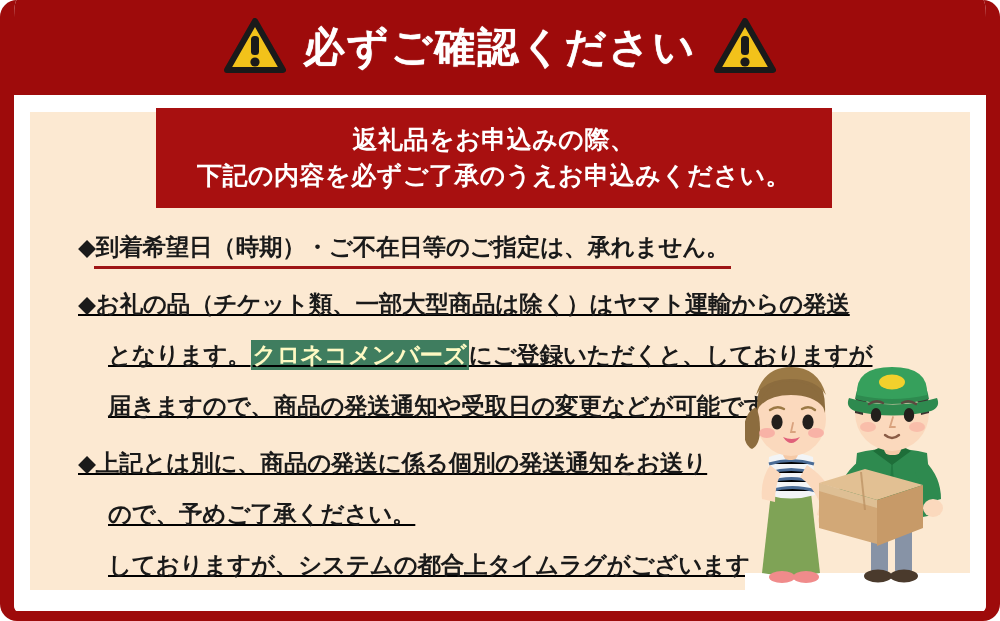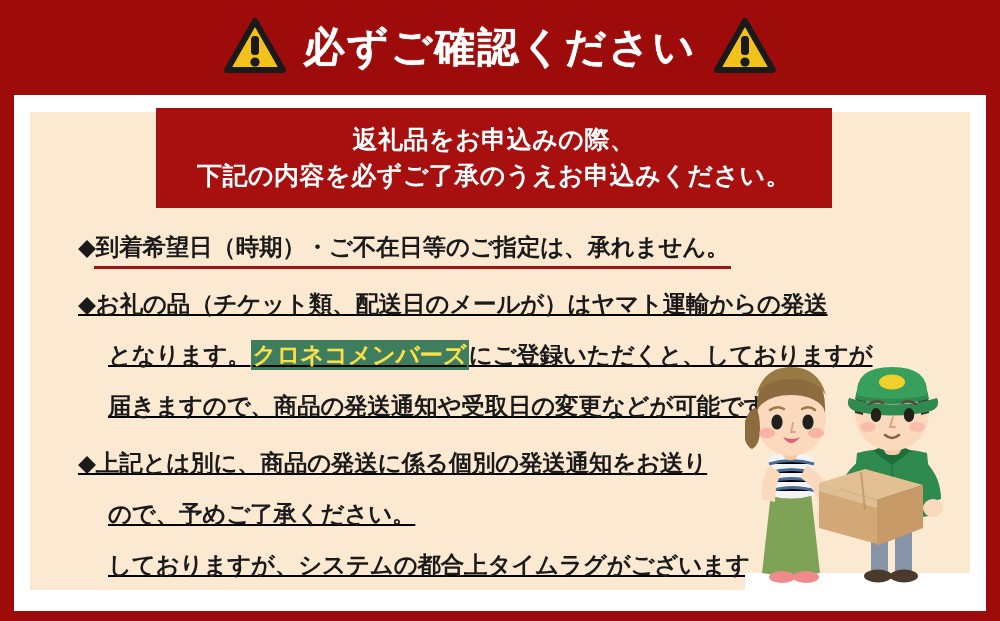--- a/index.html
+++ b/index.html
@@ -11,20 +11,21 @@
   }
   .banner{
     position:relative;
     width:1000px;height:621px;
     background:#ffffff;
     box-sizing:border-box;
     border-left:14px solid #9e0b0b;
     border-right:14px solid #9e0b0b;
     border-bottom:10px solid #9e0b0b;
     overflow:hidden;
+    border-radius:17px;
   }
 
   
   .header{
     position:absolute;left:-14px;top:0;
     width:1000px;height:95px;
     background:#9e0b0b;
     display:flex;align-items:center;justify-content:center;
     gap:18px;
   }
@@ -91,21 +92,21 @@
   }
   .u-line::after{
     content:"";
     position:absolute;
     left:16px;right:-2px;bottom:4px;
     height:3px;
     background:#9e1515;
   }
   .hl{
     background:#3f7d5f;
-    color:#fde047;
+    color:#fef9c3;
     padding:1px 2px;
   }
 
   
   .illustration{
     position:absolute;
     right:-10px;bottom:0;
     width:235px;height:225px;
   }
   .illustration svg{display:block;}
@@ -148,21 +149,21 @@
       <div class="subbanner-line">下記の内容を必ずご了承のうえお申込みください。</div>
     </div>
 
     <div class="body-text">
 
       <div class="bullet">
         <div class="line"><span class="u-line">◆到着希望日（時期）・ご不在日等のご指定は、承れません。</span></div>
       </div>
 
       <div class="bullet">
-        <div class="line">◆お礼の品（チケット類、配送日のメールが）はヤマト運輸からの発送</div>
+        <div class="line">◆お礼の品（チケット類、一部大型商品は除く）はヤマト運輸からの発送</div>
         <div class="line indent"><span>となります。</span><span class="hl">クロネコメンバーズ</span><span>にご登録いただくと、しておりますが</span></div>
         <div class="line indent">届きますので、商品の発送通知や受取日の変更などが可能です。</div>
       </div>
 
       <div class="bullet">
         <div class="line">◆上記とは別に、商品の発送に係る個別の発送通知をお送り</div>
         <div class="line indent">ので、予めご了承ください。</div>
         <div class="line indent">しておりますが、システムの都合上タイムラグがございます</div>
       </div>
 

